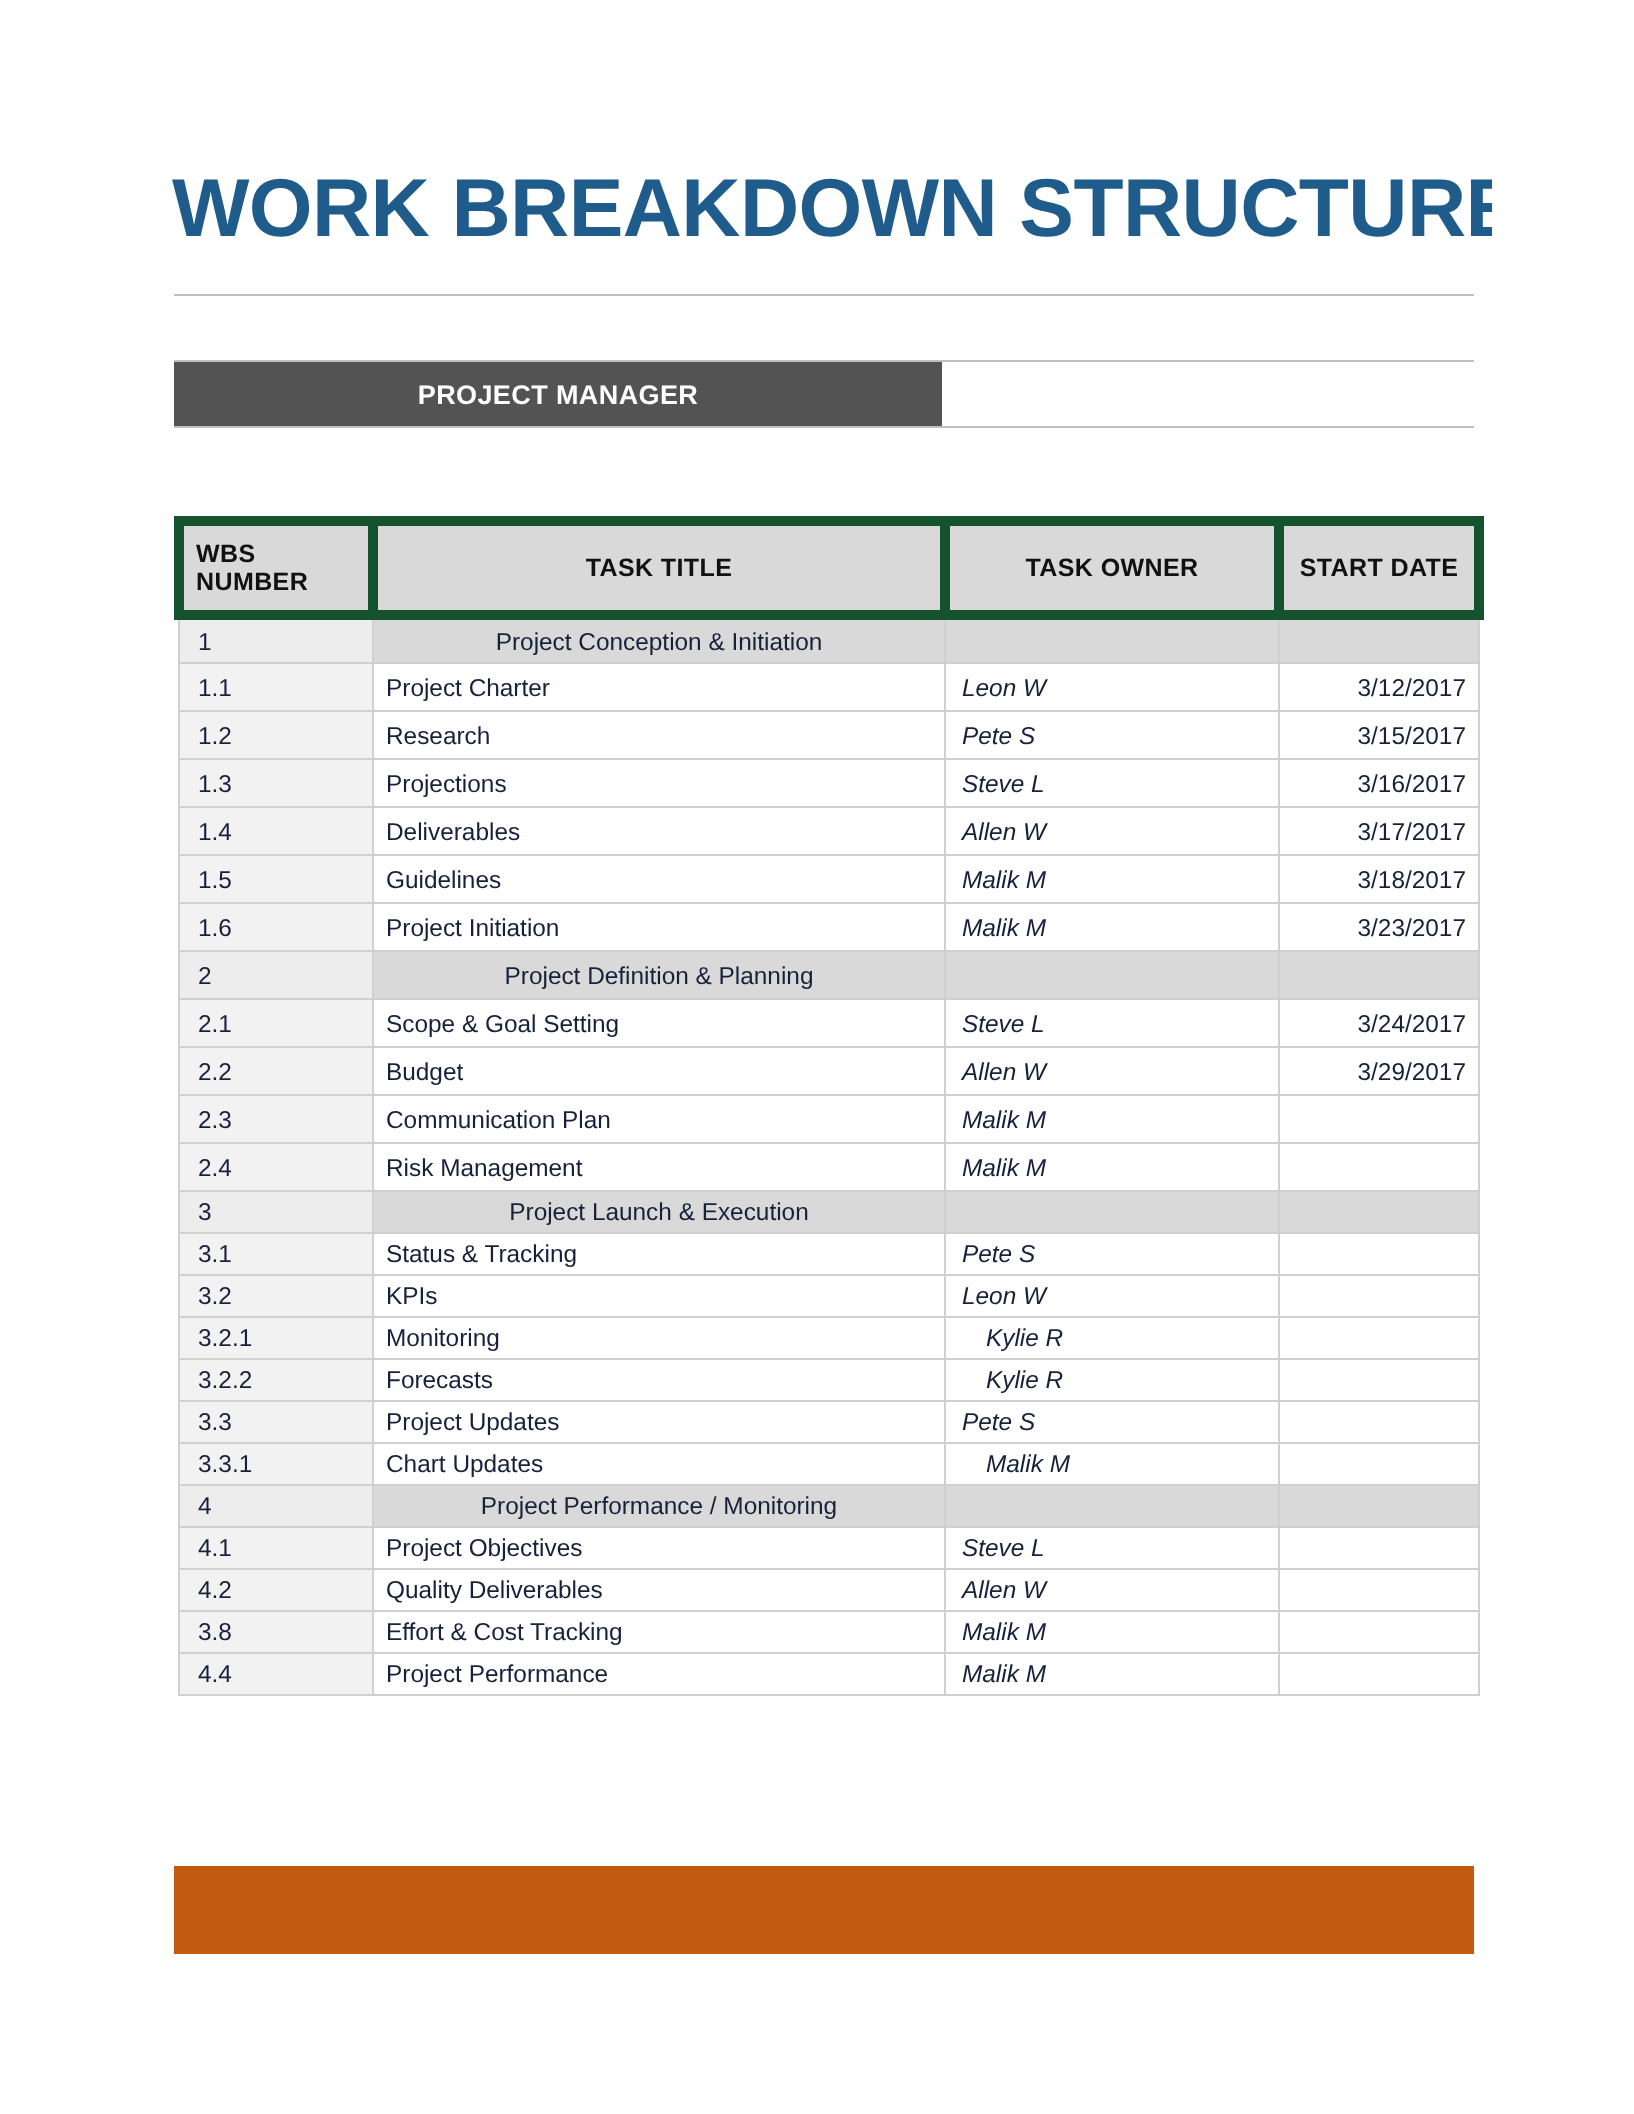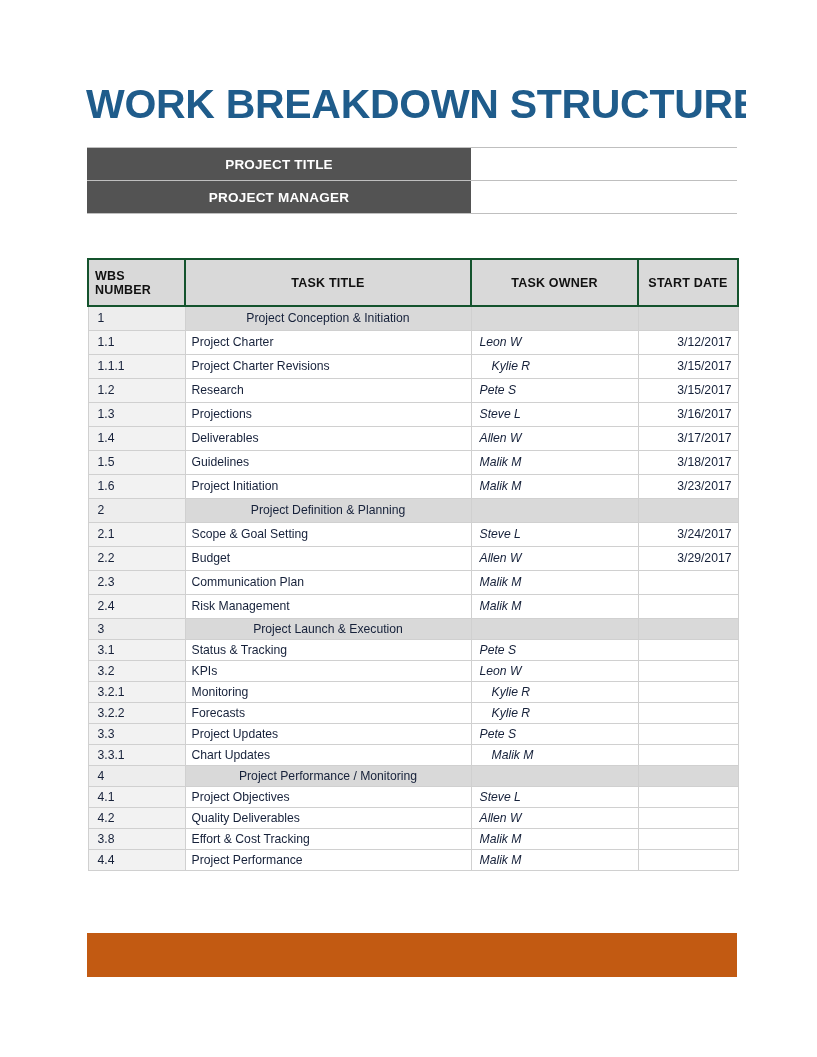--- a/index.html
+++ b/index.html
@@ -87,21 +87,21 @@
     border-collapse: collapse;
     table-layout: fixed;
   }
   .wbs-table col.c-wbs   { width: 97px; }
   .wbs-table col.c-title { width: 286px; }
   .wbs-table col.c-owner { width: 167px; }
   .wbs-table col.c-date  { width: 100px; }
 
   .wbs-table th {
     background: #D9D9D9;
-    border: 2px solid #14532d;
+    border: 5px solid #14532d;
     font-size: 12.5px;
     font-weight: bold;
     color: #111;
     height: 47px;
     text-align: center;
     letter-spacing: 0.2px;
     box-sizing: border-box;
   }
   .wbs-table th.th-wbs {
     padding-left: 6px;
@@ -150,21 +150,20 @@
 </style>
 </head>
 <body>
 
 <div class="page">
 
   <div class="doc-title">WORK BREAKDOWN STRUCTURE WIT</div>
 
   <div class="info-block">
       <div class="info-row">
-        <div class="info-label">PROJECT TITLE</div>
         <div class="info-value"></div>
       </div>
       <div class="info-row">
         <div class="info-label">PROJECT MANAGER</div>
         <div class="info-value"></div>
       </div>
     </div>
 
   <table class="wbs-table">
     <colgroup>
@@ -188,26 +187,20 @@
           <td class="cell-owner"></td>
           <td class="cell-date"></td>
         </tr>
         <tr>
           <td class="cell-wbs">1.1</td>
           <td class="cell-title lvl2">Project Charter</td>
           <td class="cell-owner">Leon W</td>
           <td class="cell-date">3/12/2017</td>
         </tr>
         <tr>
-          <td class="cell-wbs">1.1.1</td>
-          <td class="cell-title lvl3">Project Charter Revisions</td>
-          <td class="cell-owner owner-indent">Kylie R</td>
-          <td class="cell-date">3/15/2017</td>
-        </tr>
-        <tr>
           <td class="cell-wbs">1.2</td>
           <td class="cell-title lvl2">Research</td>
           <td class="cell-owner">Pete S</td>
           <td class="cell-date">3/15/2017</td>
         </tr>
         <tr>
           <td class="cell-wbs">1.3</td>
           <td class="cell-title lvl2">Projections</td>
           <td class="cell-owner">Steve L</td>
           <td class="cell-date">3/16/2017</td>

